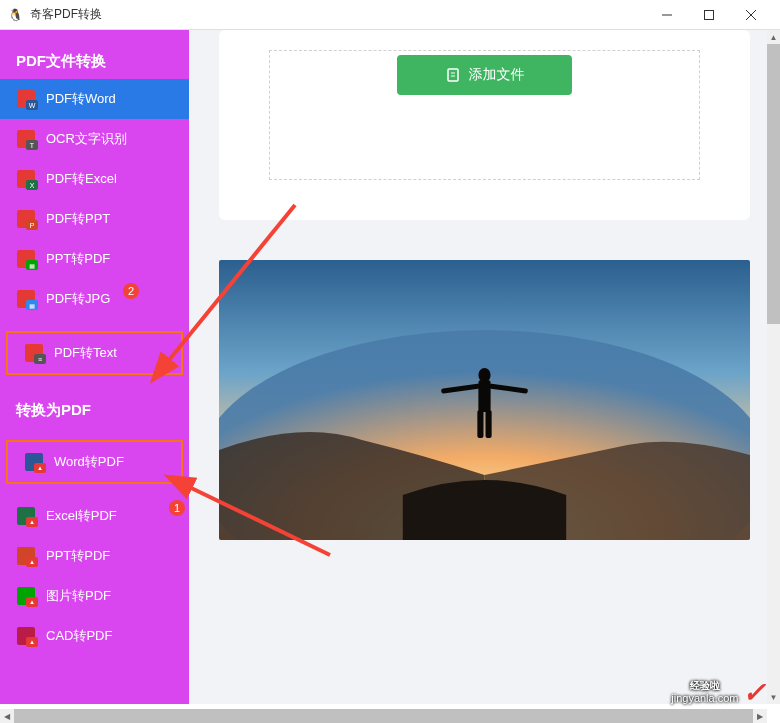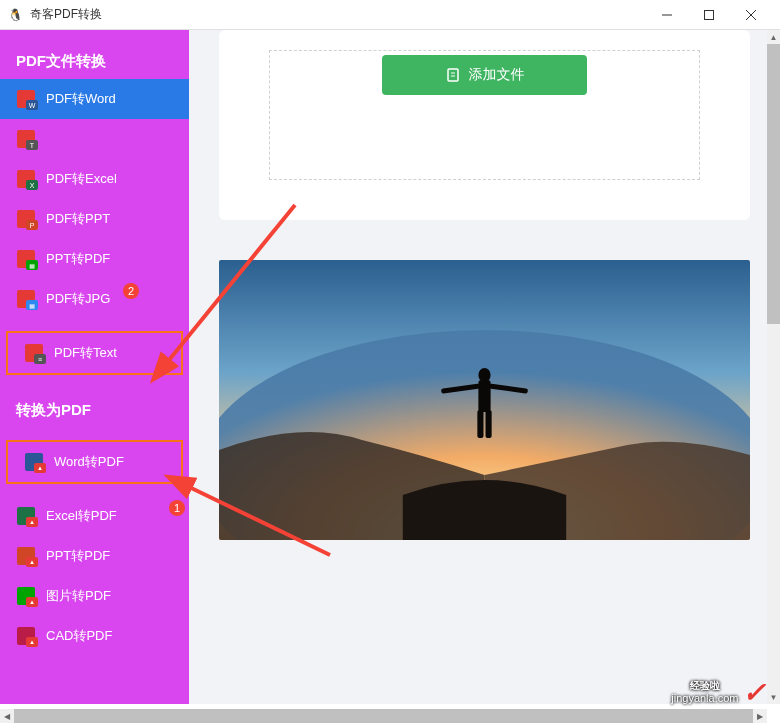--- a/index.html
+++ b/index.html
@@ -19,21 +19,21 @@
     .sidebar-item { display: flex; align-items: center; padding: 10px 16px; font-size: 13px; cursor: pointer; position: relative; }
     .sidebar-item.active { background: #2979e6; }
     .sidebar-item-icon { width: 20px; height: 20px; margin-right: 10px; display: inline-flex; align-items: center; justify-content: center; }
     .sidebar-item-label { flex: 1; }
     .badge { position: absolute; right: 50px; top: 4px; background: #f44336; color: #fff; border-radius: 50%; width: 16px; height: 16px; font-size: 11px; display: flex; align-items: center; justify-content: center; }
     .highlight-box { border: 2px solid #f97316; margin: 12px 6px; }
     
     .content { flex: 1; background: #f2f3f7; position: relative; overflow: hidden; }
     .card { background: #fff; border-radius: 6px; margin: 0 30px 20px 30px; padding: 20px 0 40px; position: relative; }
     .drop-area { border: 1px dashed #d0d0d0; margin: 0 50px; height: 130px; display: flex; align-items: flex-start; justify-content: center; padding-top: 0; }
-    .green-btn { background: #3fb562; color: #fff; border: none; border-radius: 4px; width: 205px; height: 40px; font-size: 14px; display: flex; align-items: center; justify-content: center; gap: 8px; margin-top: 4px; }
+    .green-btn { background: #3fb562; color: #fff; border: none; border-radius: 4px; width: 175px; height: 40px; font-size: 14px; display: flex; align-items: center; justify-content: center; gap: 8px; margin-top: 4px; }
     
     .hero-img { margin: 40px 30px 0 30px; height: 280px; border-radius: 2px; overflow: hidden; position: relative; }
     
     .scrollbar-v { position: absolute; right: 0; top: 30px; width: 13px; height: 674px; background: #f0f0f0; }
     .scrollbar-v-thumb { position: absolute; top: 14px; width: 100%; height: 280px; background: #c0c0c0; }
     .scrollbar-v-arrow { position: absolute; width: 100%; height: 14px; display: flex; align-items: center; justify-content: center; background: #f0f0f0; font-size: 8px; color: #666; }
     .scrollbar-v-arrow.top { top: 0; }
     .scrollbar-v-arrow.bottom { bottom: 0; }
     
     .scrollbar-h { position: absolute; bottom: 0; left: 0; height: 14px; width: 767px; background: #f0f0f0; }
@@ -100,20 +100,21 @@
     <div class="sidebar-item active">
       <span class="sidebar-item-icon">
           <span class="icon-pdf word"></span>
         </span>
       <span class="sidebar-item-label">PDF转Word</span>
     </div>
     <div class="sidebar-item">
       <span class="sidebar-item-icon">
           <span class="icon-pdf ocr"></span>
         </span>
+      <span class="sidebar-item-label">OCR文字识别</span>
     </div>
     <div class="sidebar-item">
       <span class="sidebar-item-icon">
           <span class="icon-pdf excel"></span>
         </span>
       <span class="sidebar-item-label">PDF转Excel</span>
     </div>
     <div class="sidebar-item">
       <span class="sidebar-item-icon">
           <span class="icon-pdf ppt"></span>

